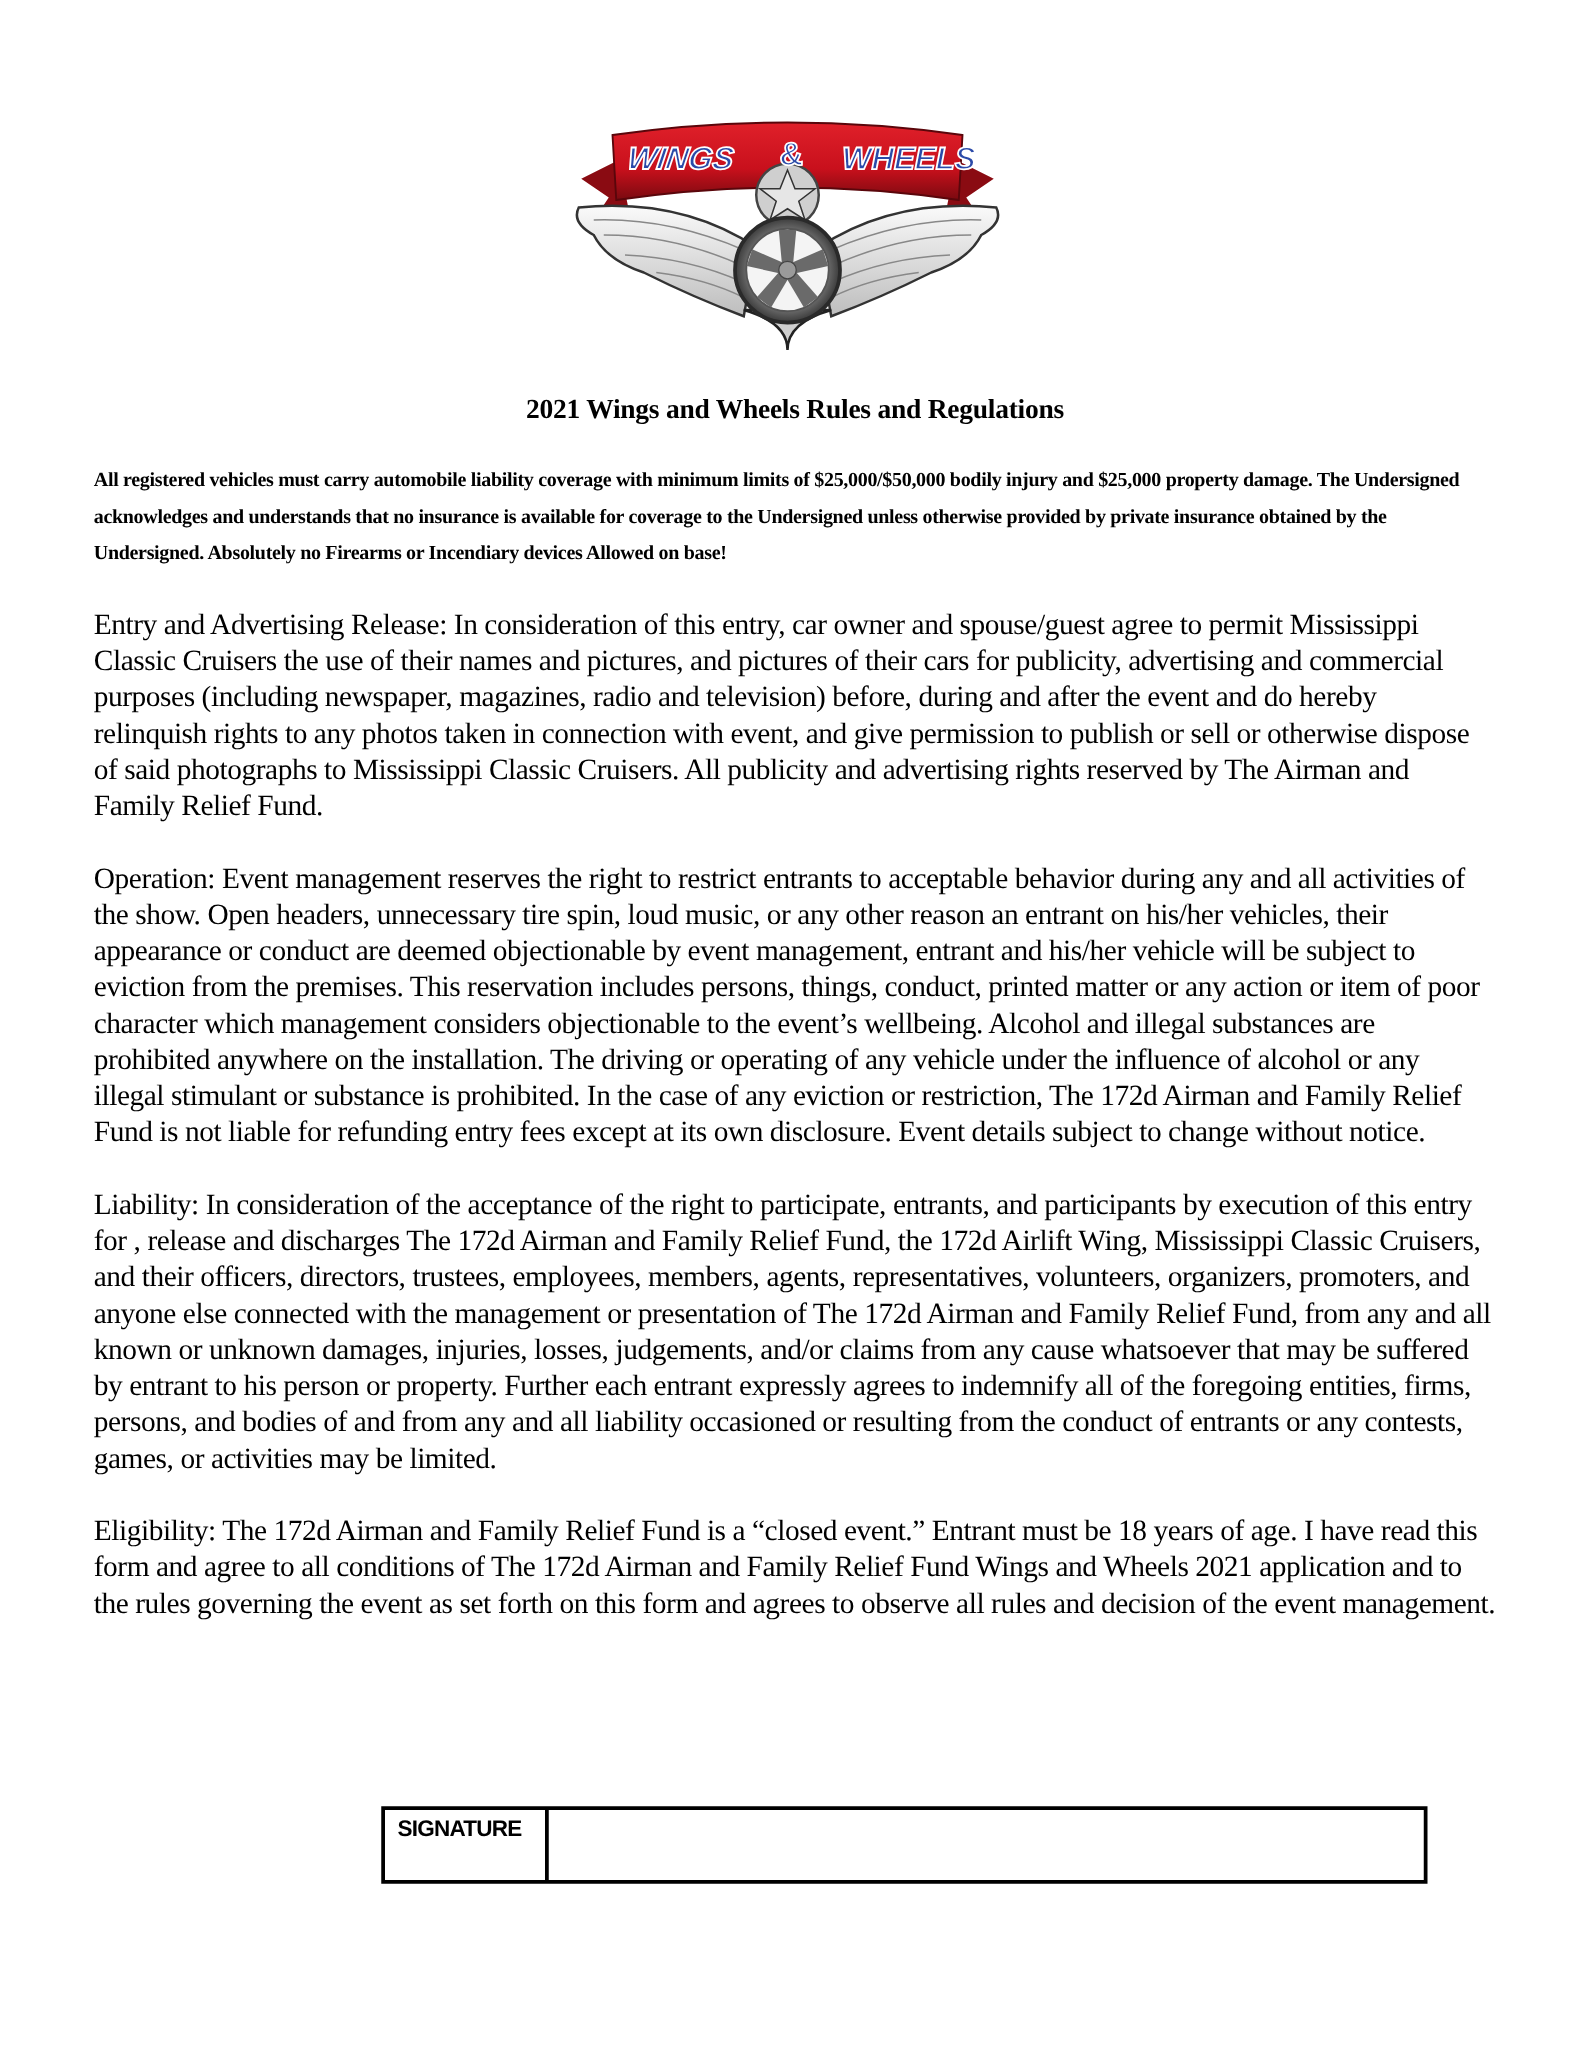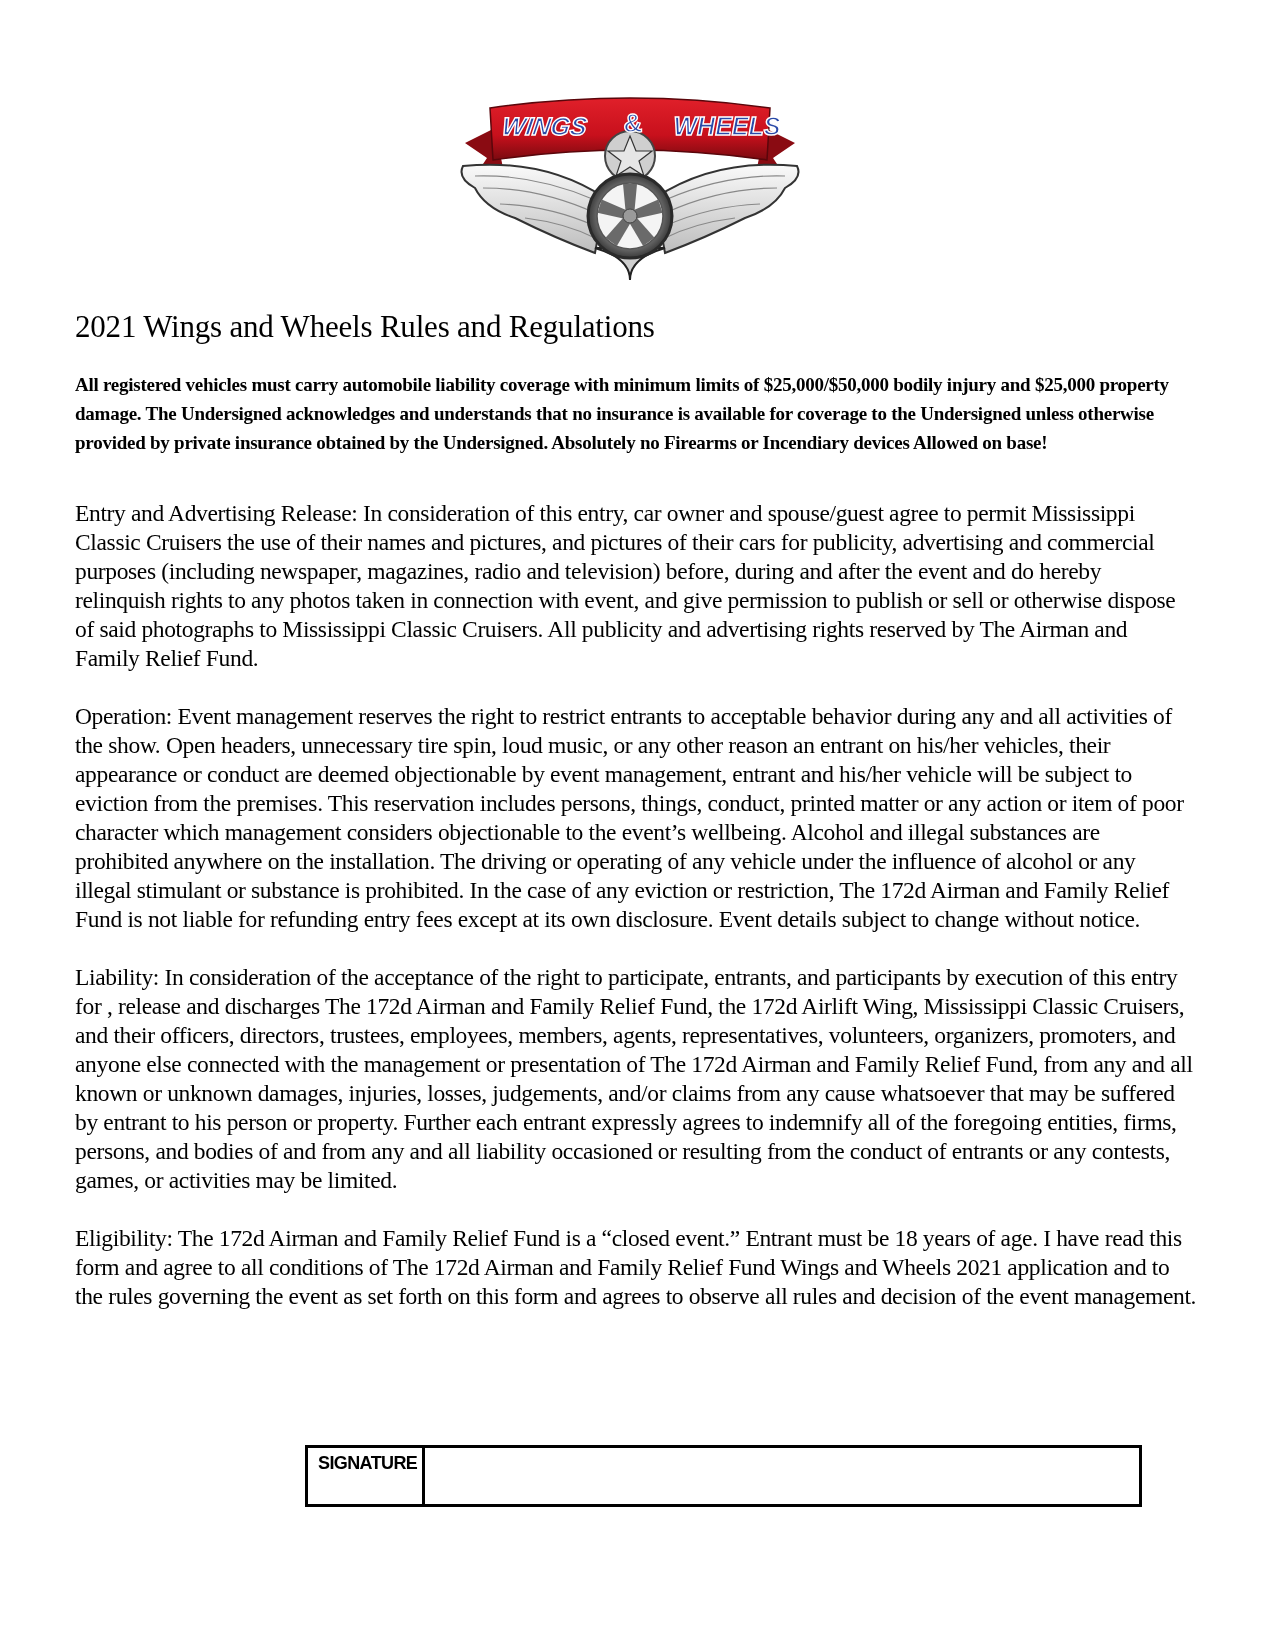--- a/index.html
+++ b/index.html
@@ -5,28 +5,28 @@
   html, body { margin: 0; padding: 0; background: #ffffff; }
   body { width: 1275px; height: 1650px; position: relative; overflow: hidden;
          font-family: "Liberation Serif", "DejaVu Serif", serif; color: #000; }
   .page { position: absolute; left: 0; top: 0; width: 1275px; height: 1650px; }
 
   
   .logo { position: absolute; left: 455px; top: 88px; width: 350px; height: 196px; }
   .logo svg { width: 100%; height: 100%; display: block; }
 
   .content { position: absolute; left: 75px; top: 312px; width: 1122px; }
-  .doc-title { font-weight: normal; font-size: 31px; line-height: 29px; margin: 0 0 29px 0; letter-spacing: -0.2px; }
-  .notice { font-weight: bold; font-size: 19px; line-height: 29px; margin: 0 0 42px 0; letter-spacing: -0.25px; }
+  .doc-title { font-weight: bold; font-size: 22px; line-height: 29px; margin: 0 0 29px 0; letter-spacing: -0.2px; text-align: center; }
+  .notice { font-weight: bold; font-size: 16px; line-height: 29px; margin: 0 0 29px 0; letter-spacing: -0.25px; }
   .para { font-size: 23.5px; line-height: 29px; margin: 0 0 29px 0; letter-spacing: -0.35px; }
   .para .lead { font-weight: normal; }
 
   .sig-table { position: absolute; left: 305px; top: 1445px; width: 837px; height: 62px;
                border: 3px solid #000; box-sizing: border-box; display: flex; }
-  .sig-label { width: 117px; border-right: 3px solid #000; box-sizing: border-box;
+  .sig-label { width: 131px; border-right: 3px solid #000; box-sizing: border-box;
                font-family: "Liberation Sans", "DejaVu Sans", sans-serif; font-weight: bold;
                font-size: 18px; padding: 5px 0 0 10px; letter-spacing: -0.6px; }
   .sig-field { flex: 1; }
 </style>
 </head>
 <body>
 
 <div class="page">
 
   <div class="logo">

